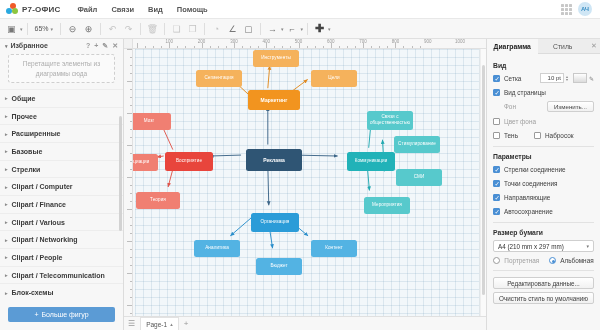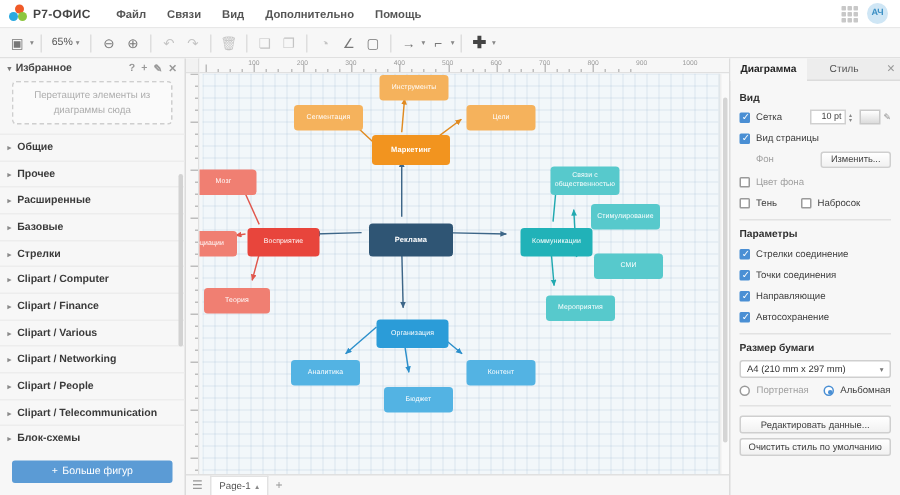--- a/index.html
+++ b/index.html
@@ -167,21 +167,20 @@
       <span class="logo">
           <i></i>
           <i></i>
           <i></i>
         </span>
       <span class="brandname">Р7-ОФИС</span>
     </div>
     <div class="menuitem">Файл</div>
     <div class="menuitem">Связи</div>
     <div class="menuitem">Вид</div>
-    <div class="menuitem">Дополнительно</div>
     <div class="menuitem">Помощь</div>
     <div class="menuspacer"></div>
     <div class="gridicon">
       <span></span>
         <span></span>
         <span></span>
         <span></span>
         <span></span>
         <span></span>
         <span></span>

